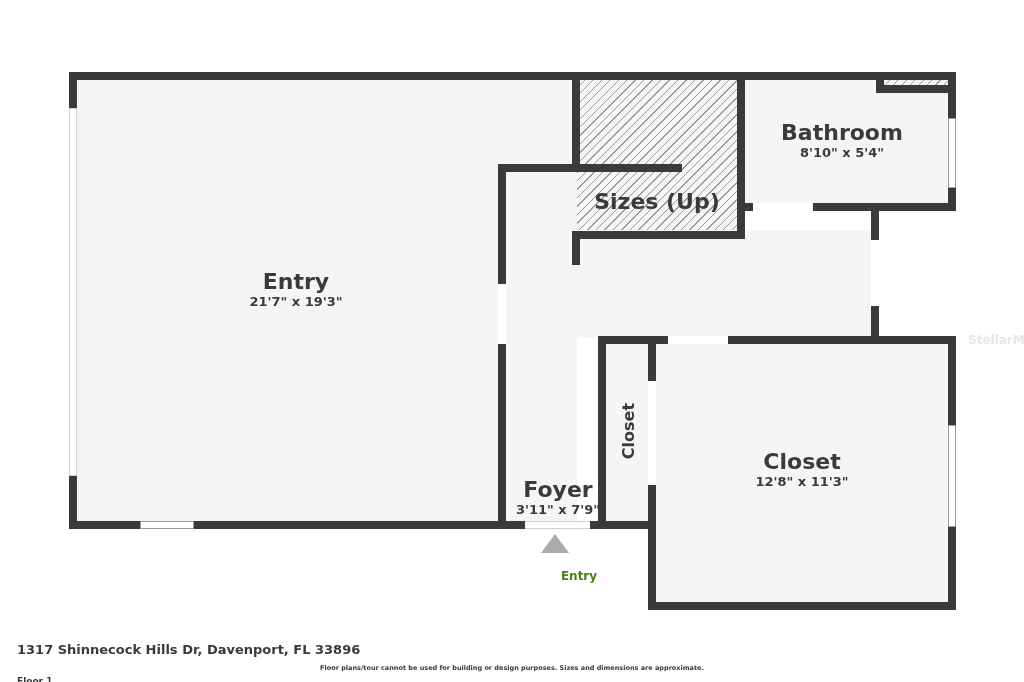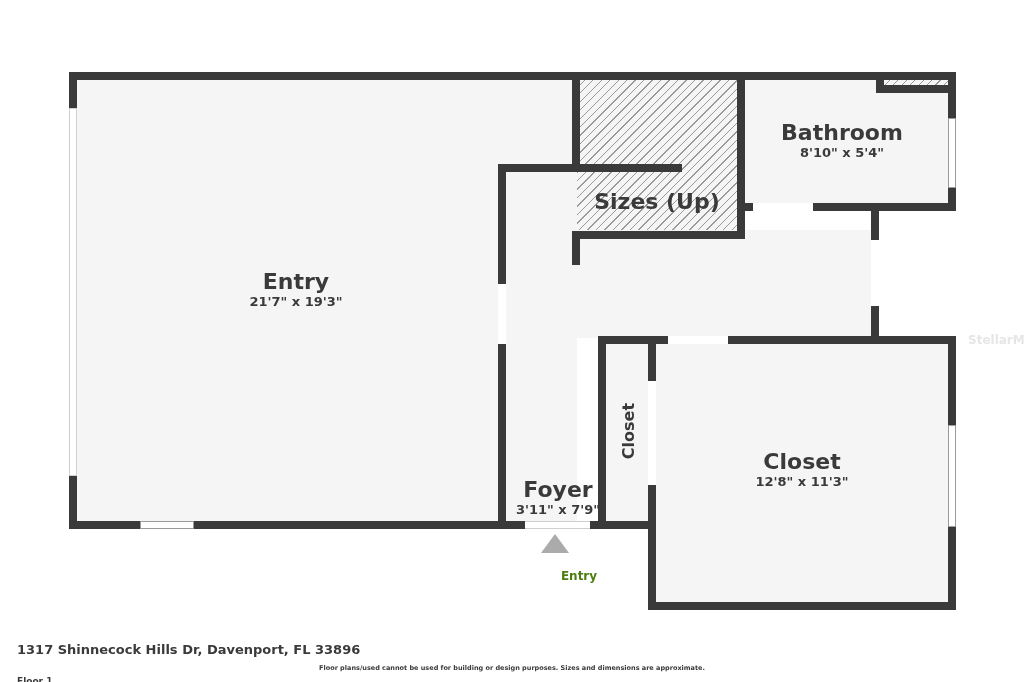--- a/index.html
+++ b/index.html
@@ -98,13 +98,13 @@
   <div class="dims">12'8" x 11'3"</div>
 </div>
 
 <div class="entry-arrow"></div>
 <div class="entry-label">Entry</div>
 
 <div class="watermark">StellarMLS</div>
 
 <div class="footer-address">1317 Shinnecock Hills Dr, Davenport, FL 33896</div>
 <div class="footer-floor">Floor 1</div>
-<div class="footer-disclaimer">Floor plans/used cannot be used for building or design purposes. Sizes and dimensions are approximate.</div>
+<div class="footer-disclaimer">Floor plans/tour cannot be used for building or design purposes. Sizes and dimensions are approximate.</div>
 
 </body></html>

